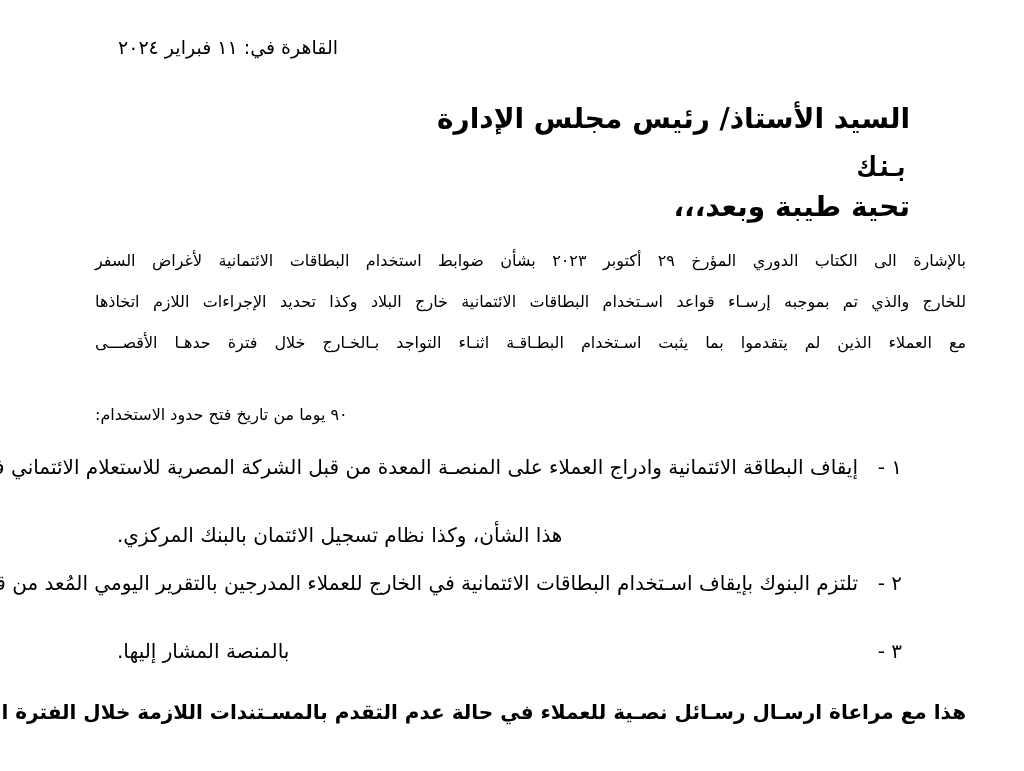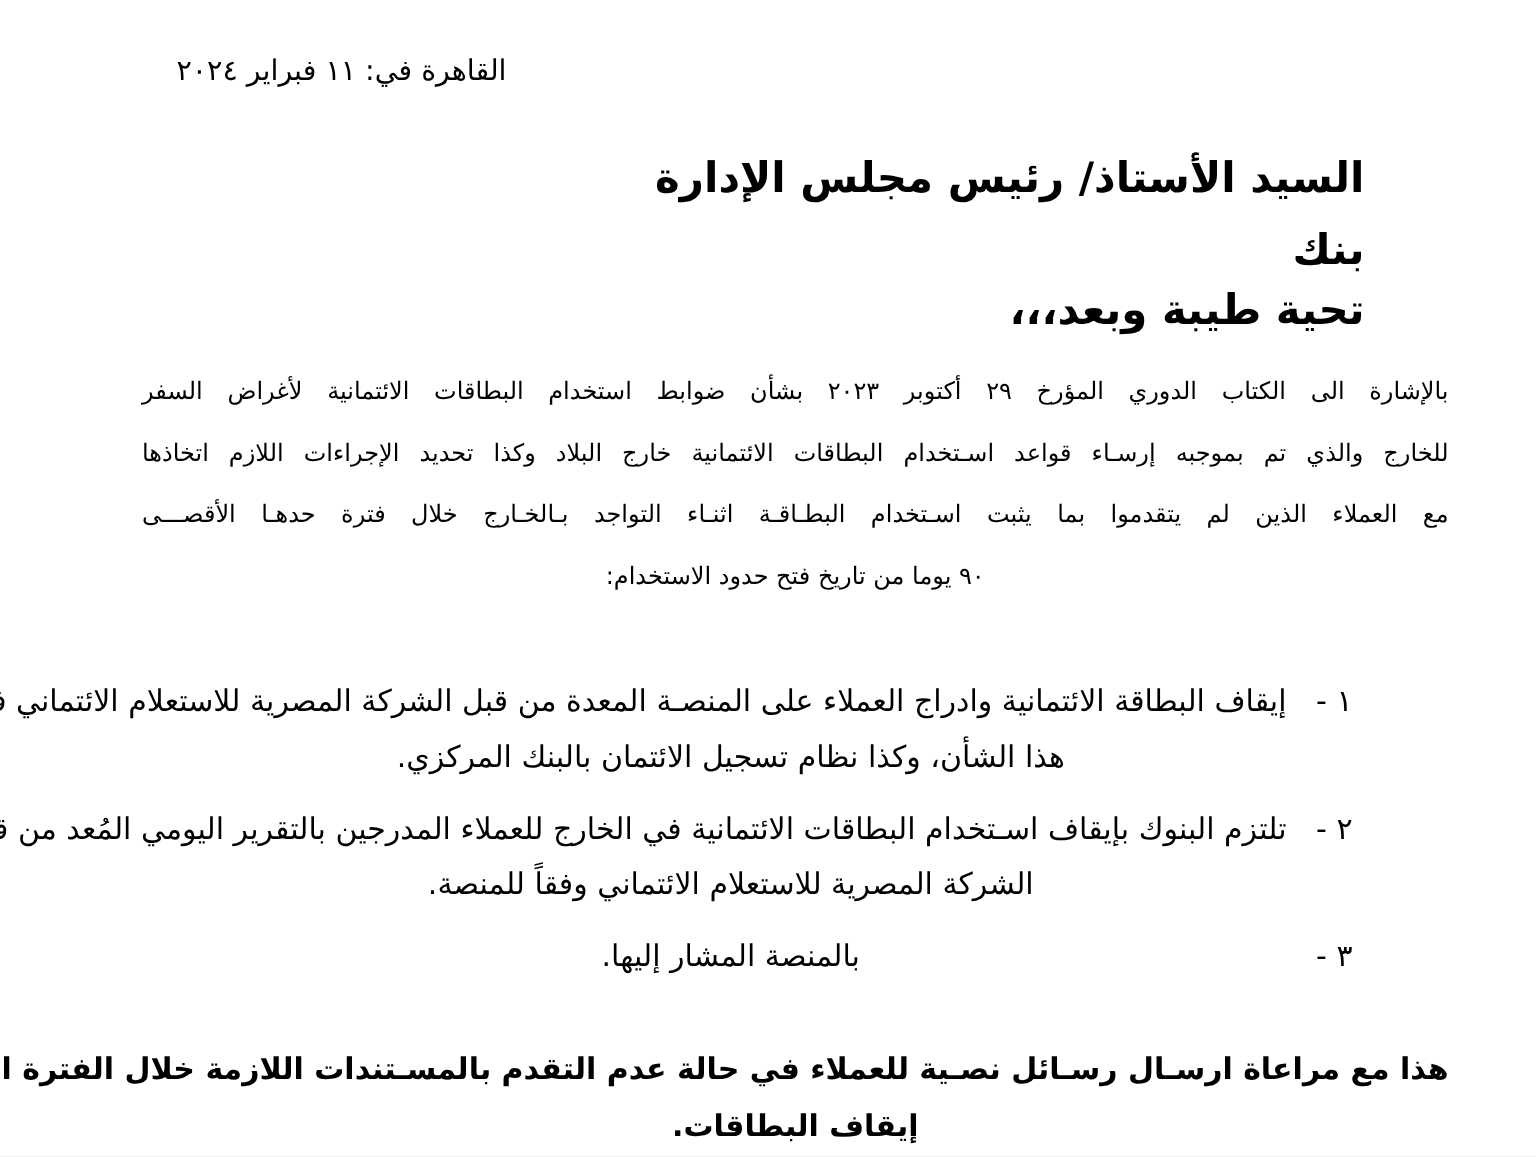--- a/index.html
+++ b/index.html
@@ -24,39 +24,40 @@
   }
   .recipient-line {
     position: absolute;
     right: 114px;
     font-size: 28px;
     font-weight: bold;
     white-space: nowrap;
     text-align: right;
   }
   .recipient-1 { top: 102px; }
-  .recipient-2 { top: 150px; }
+  .recipient-2 { top: 150px; font-family: Liberation Mono, monospace; }
   .greeting    { top: 190px; }
   .para1 {
     position: absolute;
     top: 240px;
     right: 58px;
     left: 95px;
     font-size: 16px;
     line-height: 41px;
   }
   .jline {
     text-align: justify;
     text-align-last: justify;
     white-space: nowrap;
     overflow: visible;
   }
   .endline {
-    text-align: center;
+    text-align: left;
     white-space: nowrap;
+    margin-top: 31px;
   }
   .num-list {
     position: absolute;
     top: 449px;
     right: 58px;
     left: 117px;
     font-size: 20px;
     line-height: 37px;
   }
   .list-item {
@@ -104,21 +105,20 @@
 
     <div class="list-item">
       <span class="item-number">١ -</span>
       <div class="jline">إيقاف البطاقة الائتمانية وادراج العملاء على المنصـة المعدة من قبل الشركة المصرية للاستعلام الائتماني في</div>
       <div class="endline">هذا الشأن، وكذا نظام تسجيل الائتمان بالبنك المركزي.</div>
     </div>
 
     <div class="list-item">
       <span class="item-number">٢ -</span>
       <div class="jline">تلتزم البنوك بإيقاف اسـتخدام البطاقات الائتمانية في الخارج للعملاء المدرجين بالتقرير اليومي المُعد من قبل</div>
-      <div class="endline">الشركة المصرية للاستعلام الائتماني وفقاً للمنصة.</div>
     </div>
 
     <div class="list-item">
       <span class="item-number">٣ -</span>
       <div class="endline">بالمنصة المشار إليها.</div>
     </div>
 
   </div>
 
   <div class="closing">

